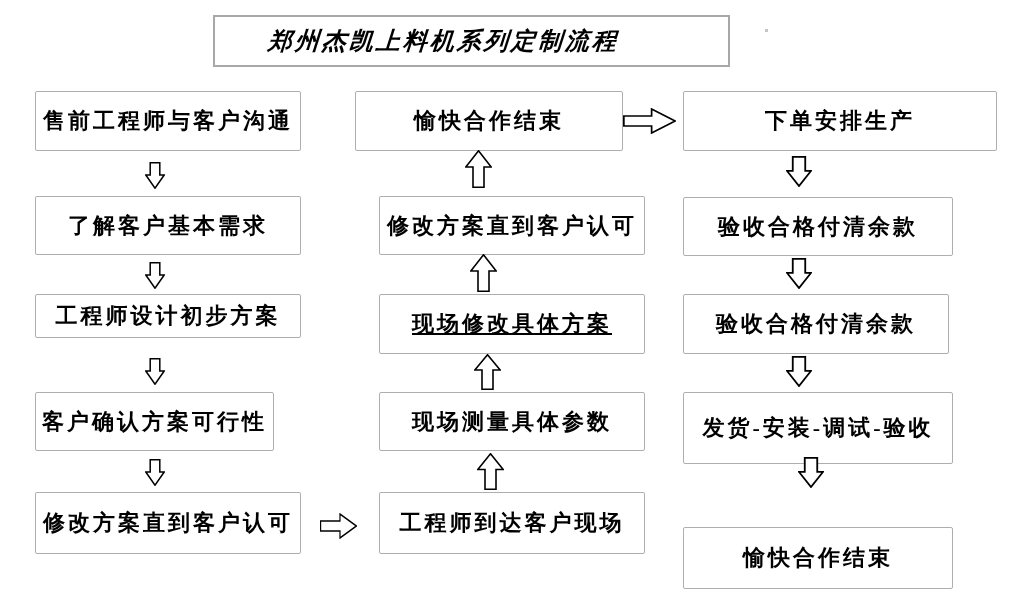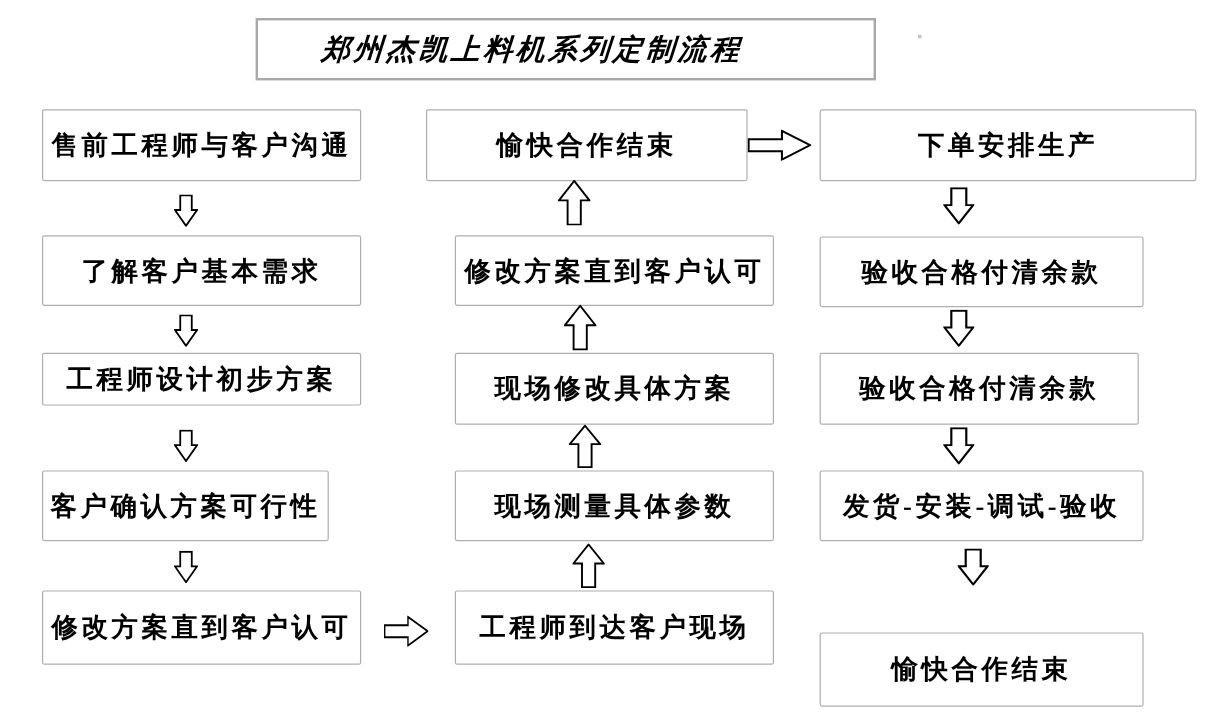--- a/index.html
+++ b/index.html
@@ -46,28 +46,28 @@
   <span class="artifact-dot"></span>
 
   <div class="node" style="left:35px;top:91px;width:266px;height:60px;">售前工程师与客户沟通</div>
   <div class="node" style="left:35px;top:196px;width:266px;height:59px;">了解客户基本需求</div>
   <div class="node" style="left:35px;top:294px;width:266px;height:44px;">工程师设计初步方案</div>
   <div class="node" style="left:35px;top:392px;width:239px;height:59px;">客户确认方案可行性</div>
   <div class="node" style="left:35px;top:492px;width:266px;height:62px;">修改方案直到客户认可</div>
 
   <div class="node" style="left:355px;top:91px;width:268px;height:60px;">愉快合作结束</div>
   <div class="node" style="left:379px;top:196px;width:266px;height:59px;">修改方案直到客户认可</div>
-  <div class="node" style="left:379px;top:294px;width:266px;height:60px;">现场修改具体方案</div>
+  <div class="node" style="left:379px;top:294px;width:266px;height:60px;text-decoration:underline;">现场修改具体方案</div>
   <div class="node" style="left:379px;top:392px;width:266px;height:59px;">现场测量具体参数</div>
   <div class="node" style="left:379px;top:492px;width:266px;height:62px;">工程师到达客户现场</div>
 
   <div class="node" style="left:683px;top:91px;width:314px;height:60px;font-family:Liberation Serif, serif;">下单安排生产</div>
   <div class="node" style="left:683px;top:197px;width:270px;height:59px;">验收合格付清余款</div>
   <div class="node" style="left:683px;top:294px;width:266px;height:60px;">验收合格付清余款</div>
-  <div class="node" style="left:683px;top:392px;width:270px;height:59px;">发货-安装-调试-验收</div>
+  <div class="node" style="left:683px;top:392px;width:270px;height:72px;">发货-安装-调试-验收</div>
   <div class="node" style="left:683px;top:493px;width:270px;height:62px;margin-top:34px;">愉快合作结束</div>
 
   <svg class="arrow" style="left:145px;top:162px;" width="20" height="27" viewBox="0 0 20 27" preserveAspectRatio="none">
       <polygon points="5.2,0.8 14.8,0.8 14.8,13 19.2,13 10,26.2 0.8,13 5.2,13" fill="#ffffff" stroke="#000000" stroke-width="1.5"></polygon>
     </svg>
   <svg class="arrow" style="left:145px;top:262px;" width="20" height="27" viewBox="0 0 20 27" preserveAspectRatio="none">
       <polygon points="5.2,0.8 14.8,0.8 14.8,13 19.2,13 10,26.2 0.8,13 5.2,13" fill="#ffffff" stroke="#000000" stroke-width="1.5"></polygon>
     </svg>
   <svg class="arrow" style="left:145px;top:358px;" width="20" height="27" viewBox="0 0 20 27" preserveAspectRatio="none">
       <polygon points="5.2,0.8 14.8,0.8 14.8,13 19.2,13 10,26.2 0.8,13 5.2,13" fill="#ffffff" stroke="#000000" stroke-width="1.5"></polygon>

